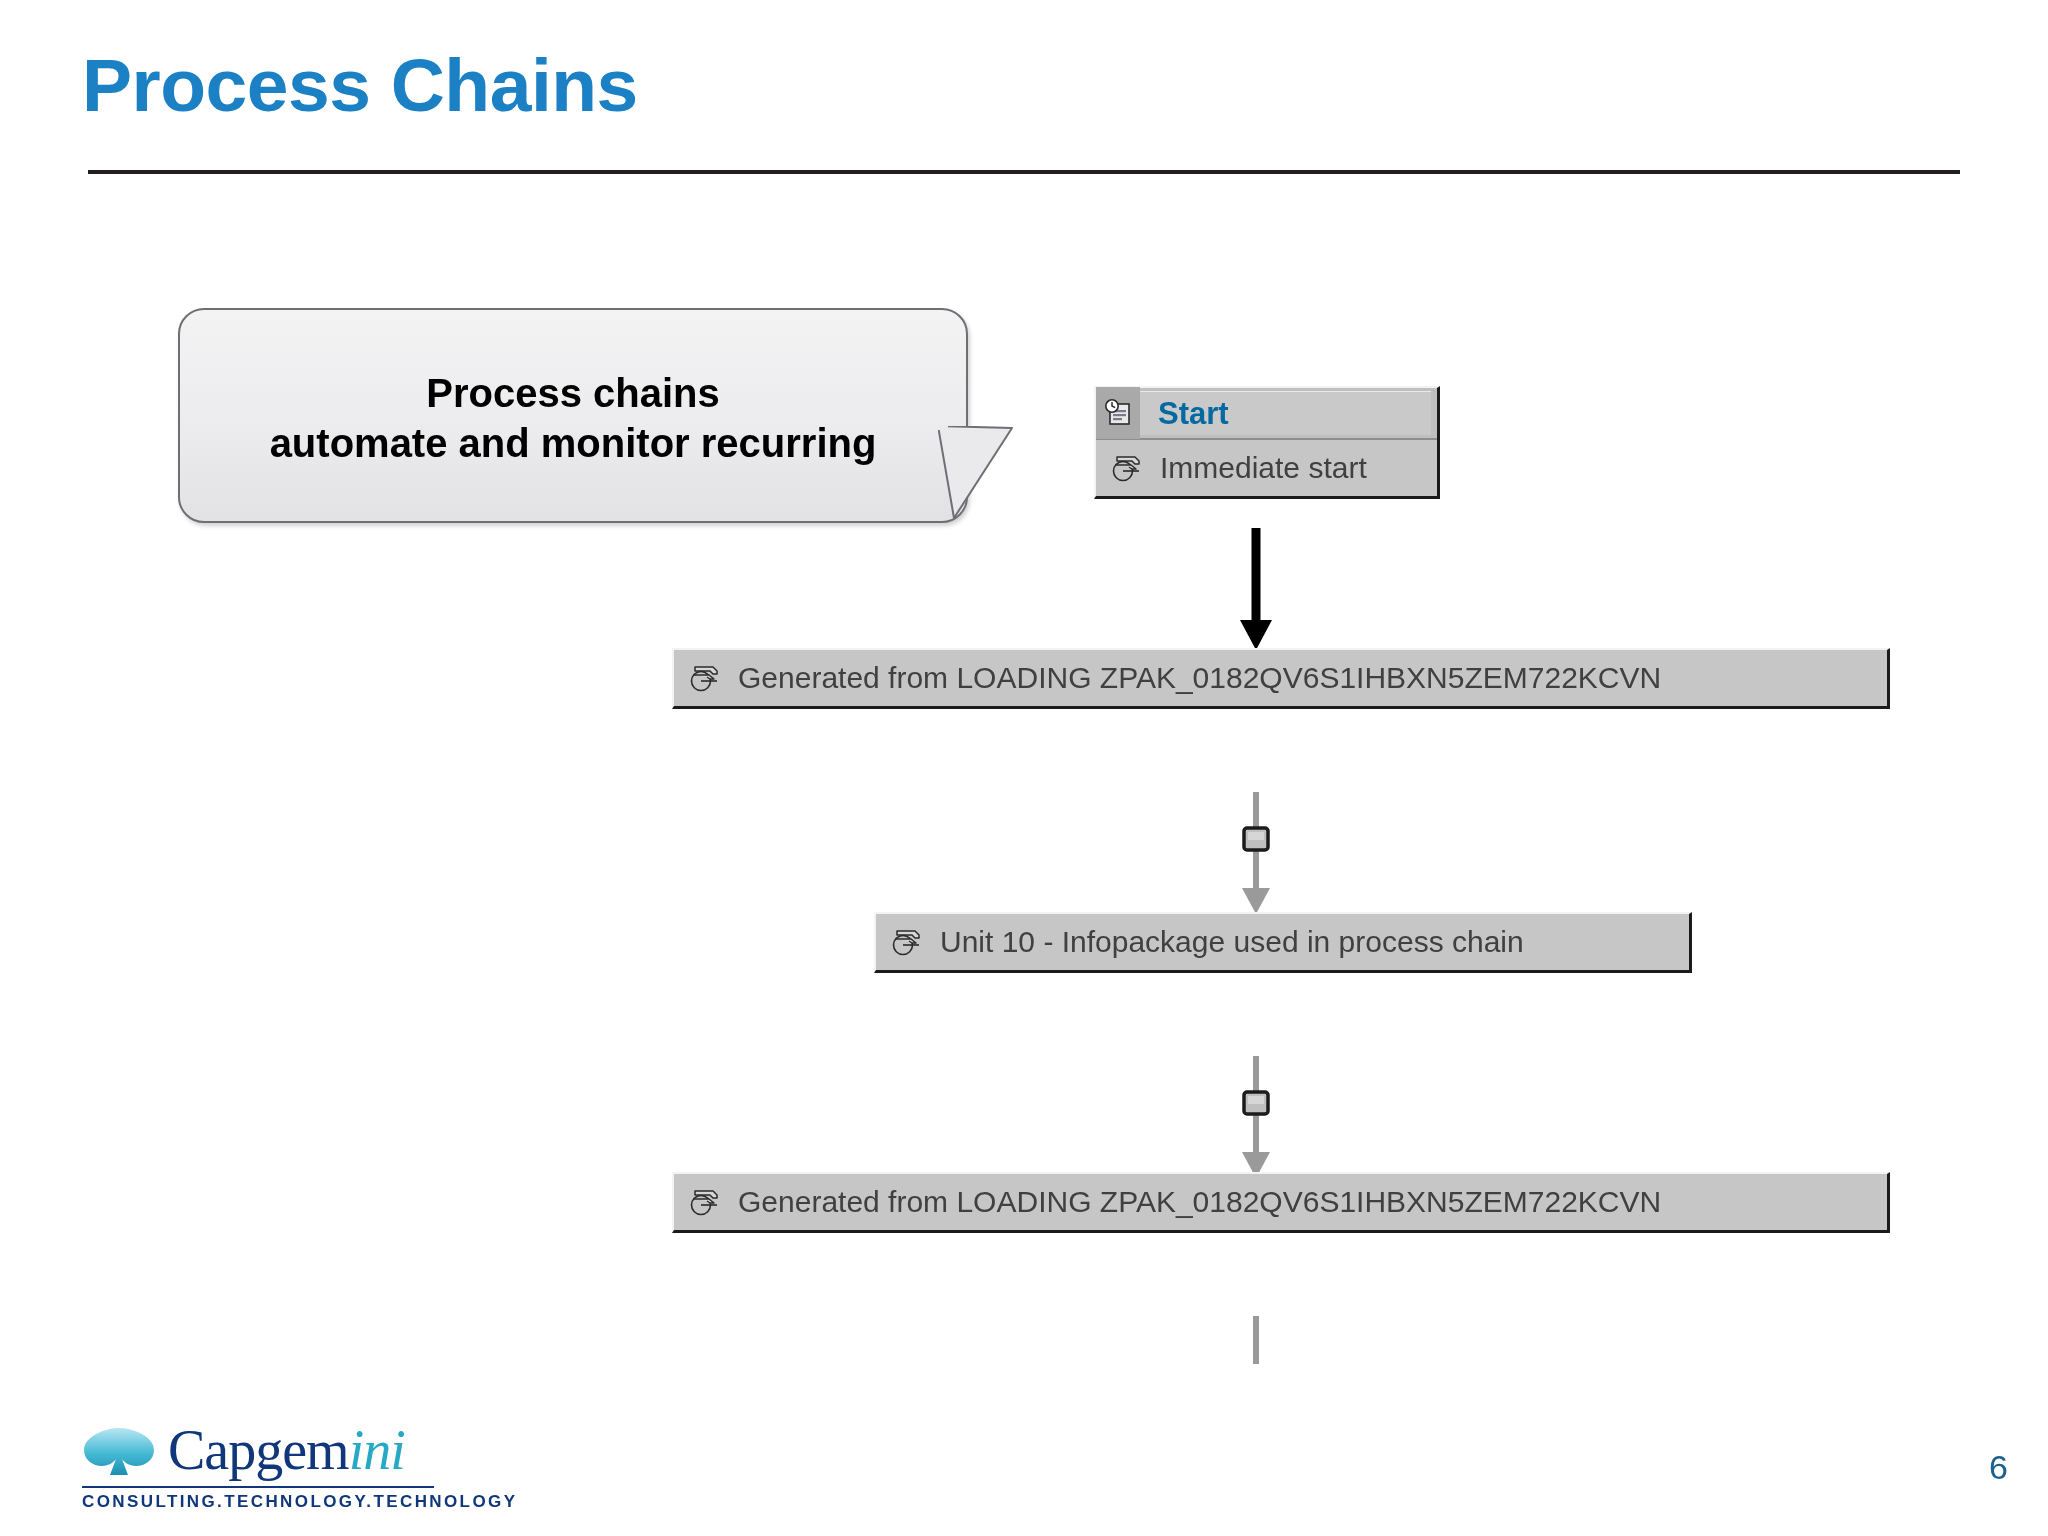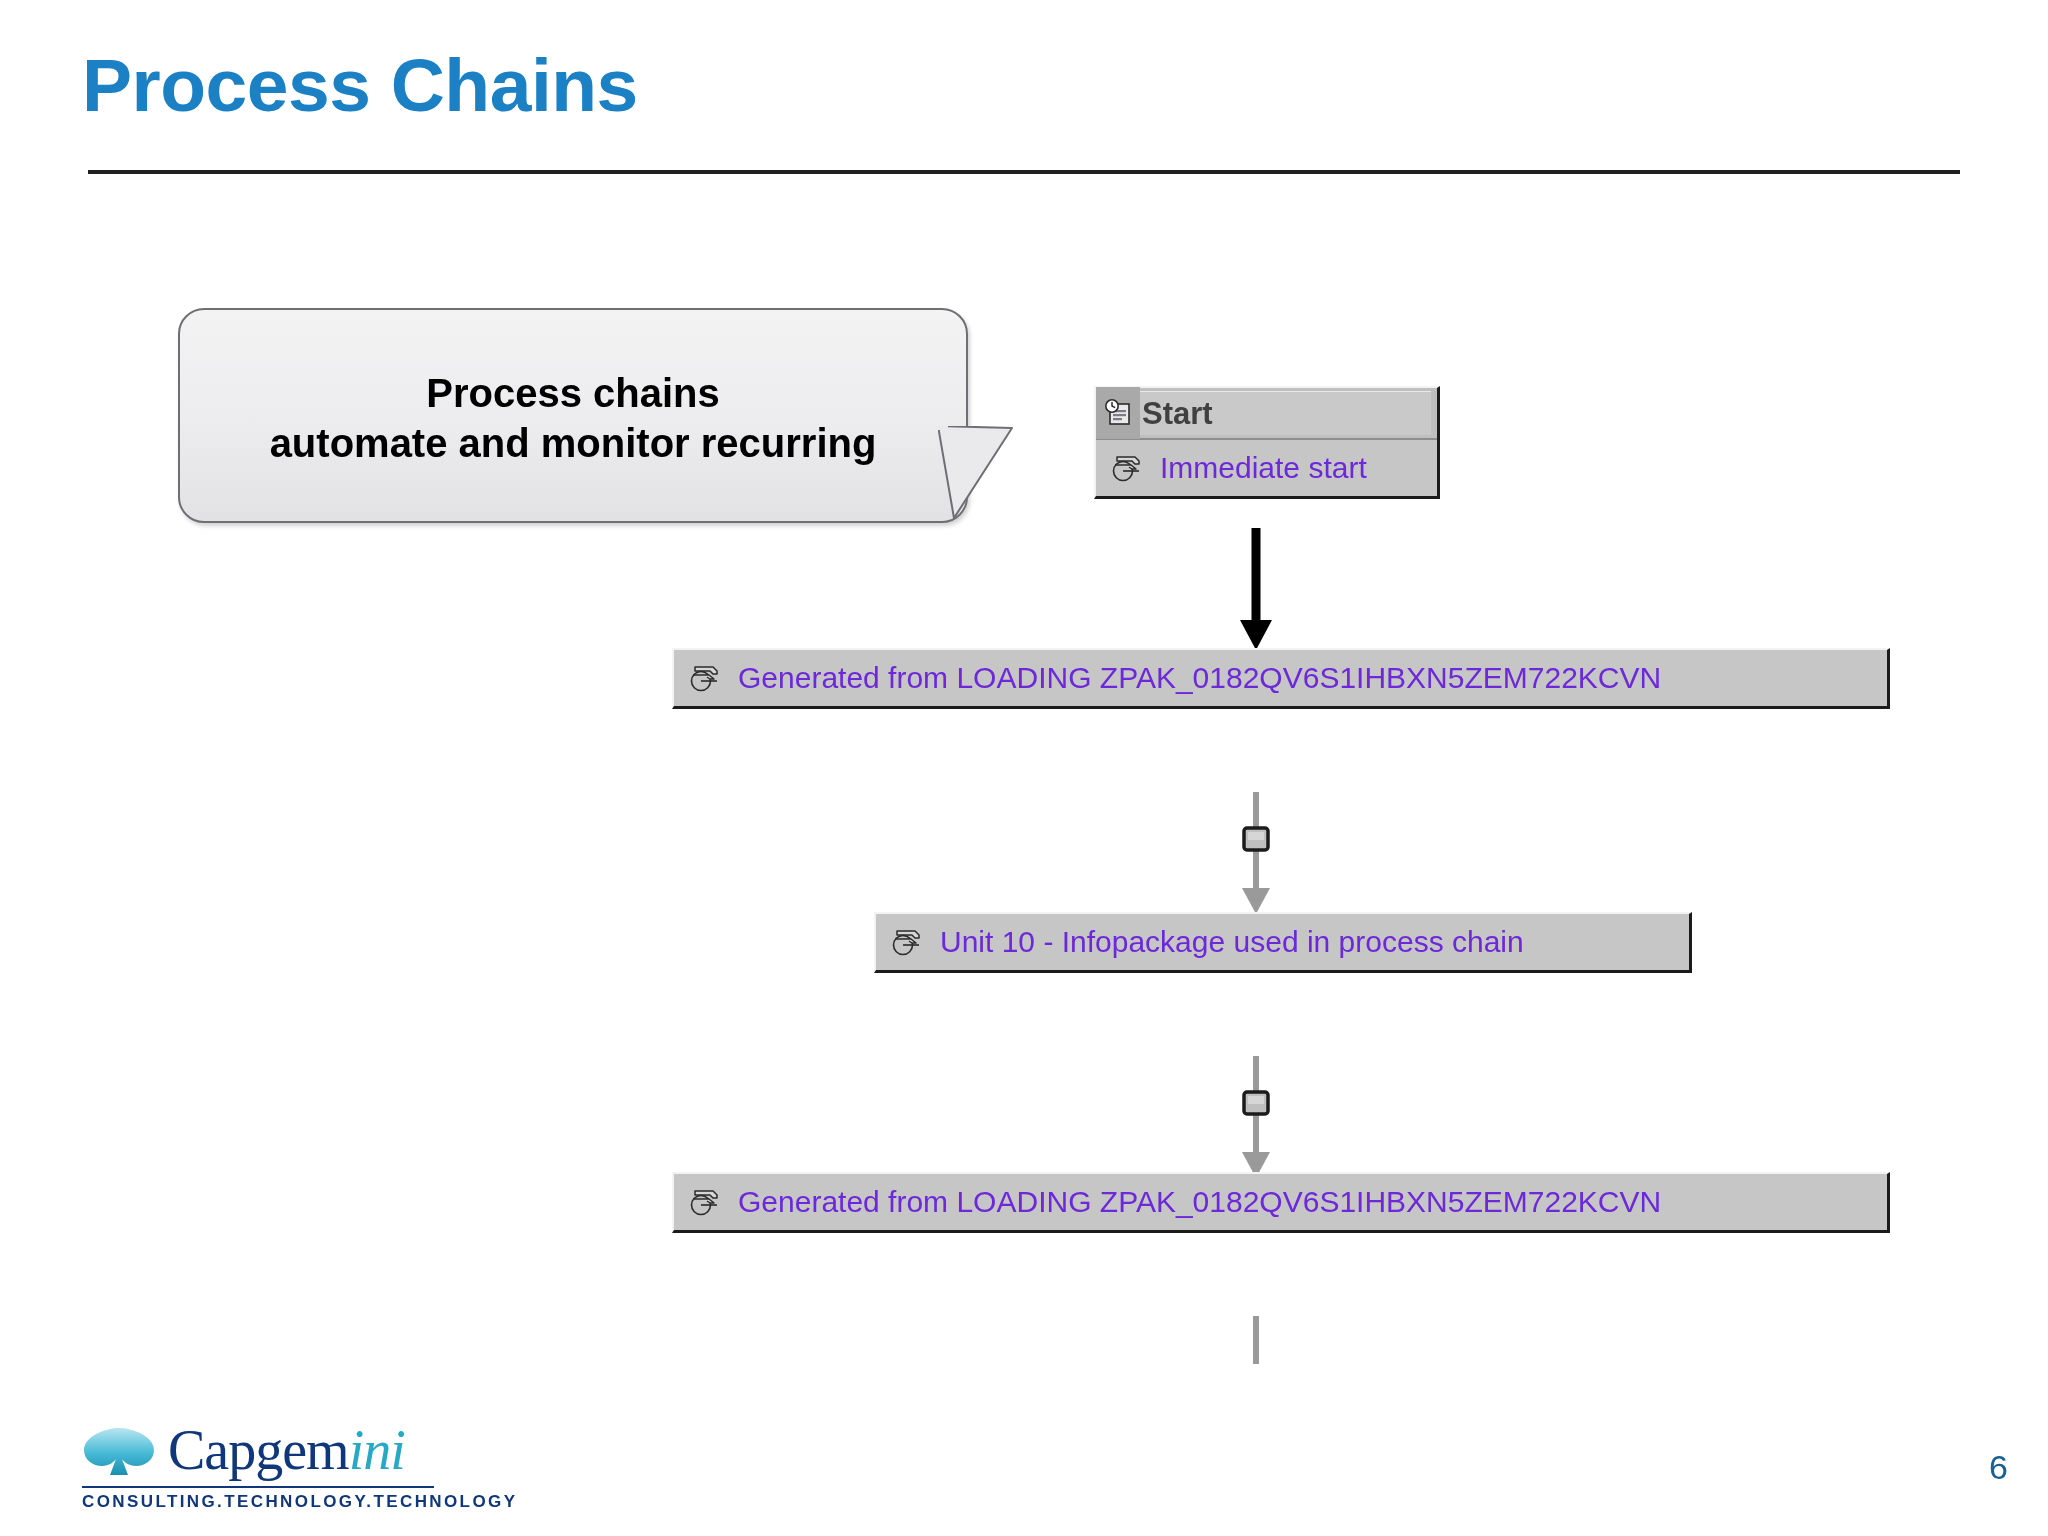--- a/index.html
+++ b/index.html
@@ -117,43 +117,43 @@
     min-width: 44px;
     height: 52px;
     display: flex;
     align-items: center;
     justify-content: center;
     background: #a9a9a9;
   }
   .node-title {
     font-size: 31px;
     font-weight: bold;
-    color: #404040;
+    color: #0369a1;
     line-height: 1;
-    padding-left: 2px;
+    padding-left: 18px;
     white-space: nowrap;
   }
   .node-sub {
     display: flex;
     align-items: center;
     height: 56px;
     background: #c6c6c6;
     padding-left: 8px;
   }
   .node-sub-icon {
     width: 46px;
     min-width: 46px;
     height: 48px;
     display: flex;
     align-items: center;
     justify-content: center;
   }
   .node-sub-text {
     font-size: 30px;
-    color: #6d28d9;
+    color: #404040;
     white-space: nowrap;
     padding-left: 10px;
     font-family: "Liberation Sans", sans-serif;
   }
 
   
   #node-start        { left: 1094px; top: 386px;  width: 346px; }
   #node-indexes      { left: 672px;  top: 648px;  width: 1218px; }
   #node-load-data    { left: 874px;  top: 912px;  width: 818px; }
   #node-create-index { left: 672px;  top: 1172px; width: 1218px; }

